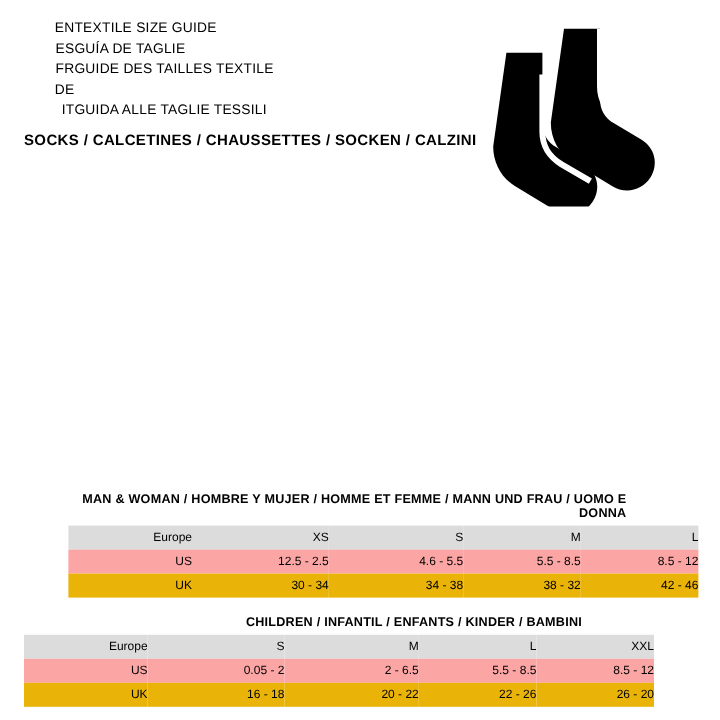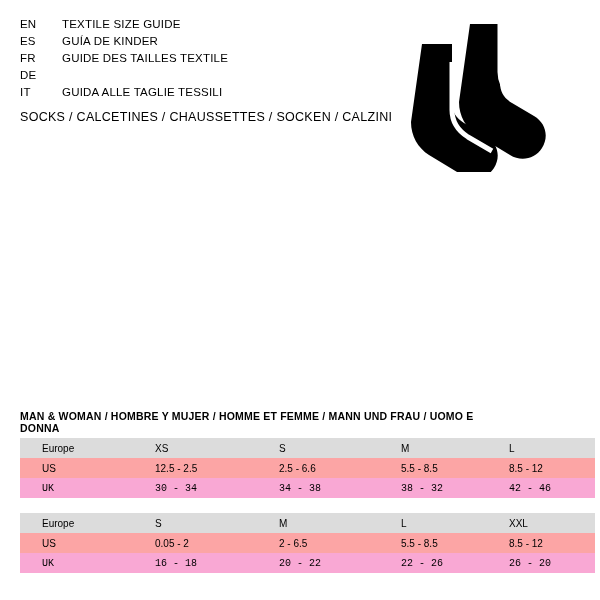--- a/index.html
+++ b/index.html
@@ -13,20 +13,21 @@
     font-family: "Liberation Sans", sans-serif;
     color: #000000;
     position: relative;
     overflow: hidden;
   }
   .page {
     position: relative;
     width: 600px;
     height: 600px;
     box-sizing: border-box;
+    text-align: right;
   }
 
   
   .lang-block {
     position: absolute;
     left: 20px;
     top: 18px;
     width: 360px;
   }
   .lang-row {
@@ -43,66 +44,65 @@
   }
   .lang-text {
     font-size: 11.5px;
   }
 
   .product-title {
     position: absolute;
     left: 20px;
     top: 110px;
     font-size: 12.5px;
-    font-weight: normal;
+    font-weight: bold;
     letter-spacing: 0.3px;
   }
 
   
   .illustration {
     position: absolute;
     left: 408px;
     top: 22px;
     width: 160px;
     height: 150px;
   }
 
   
   .table-section {
     position: absolute;
     left: 20px;
     width: 465px;
   }
-  .section-adult { top: 410px; }
+  .section-adult { top: 410px; margin-left: 37px; }
   .section-kids  { top: 513px; }
 
   .table-caption {
     font-size: 10.5px;
     font-weight: bold;
     letter-spacing: 0.2px;
     margin-bottom: 4px;
   }
   table.size-table {
     border-collapse: collapse;
     width: 465px;
     table-layout: fixed;
   }
   table.size-table td {
     font-size: 10px;
-    padding: 3px 0 3px 22px;
+    padding: 3px 0 3px 12px;
     height: 14px;
     line-height: 13px;
     border: none;
   }
   table.size-table tr.head td {
     background: #dcdcdc;
   }
   table.size-table tr.alt td {
-    background: #f9a8d4;
-    font-family: Liberation Mono, monospace;
+    background: #eab308;
   }
   table.size-table tr.plain td {
     background: #fca5a5;
   }
   table.size-table td.c0 { width: 91px; }
   table.size-table td.c1 { width: 102px; }
   table.size-table td.c2 { width: 100px; }
   table.size-table td.c3 { width: 86px; }
   table.size-table td.c4 { width: 86px; }
 </style>
@@ -111,21 +111,21 @@
 
 <div class="page">
 
   <div class="lang-block">
     <div class="lang-row">
       <span class="lang-code">EN</span>
       <span class="lang-text">TEXTILE SIZE GUIDE</span>
     </div>
     <div class="lang-row">
       <span class="lang-code">ES</span>
-      <span class="lang-text">GUÍA DE KINDER</span>
+      <span class="lang-text">GUÍA DE TAGLIE</span>
     </div>
     <div class="lang-row">
       <span class="lang-code">FR</span>
       <span class="lang-text">GUIDE DES TAILLES TEXTILE</span>
     </div>
     <div class="lang-row">
       <span class="lang-code">DE</span>
     </div>
     <div class="lang-row">
       <span class="lang-code">IT</span>
@@ -154,36 +154,37 @@
         <tr class="head">
           <td class="c0">Europe</td>
           <td class="c1">XS</td>
           <td class="c2">S</td>
           <td class="c3">M</td>
           <td class="c4">L</td>
         </tr>
         <tr class="plain">
           <td class="c0">US</td>
           <td class="c1">12.5 - 2.5</td>
-          <td class="c2">2.5 - 6.6</td>
+          <td class="c2">4.6 - 5.5</td>
           <td class="c3">5.5 - 8.5</td>
           <td class="c4">8.5 - 12</td>
         </tr>
         <tr class="alt">
           <td class="c0">UK</td>
           <td class="c1">30 - 34</td>
           <td class="c2">34 - 38</td>
           <td class="c3">38 - 32</td>
           <td class="c4">42 - 46</td>
         </tr>
       </tbody>
     </table>
   </div>
 
   <div class="table-section section-kids">
+    <div class="table-caption">CHILDREN / INFANTIL / ENFANTS / KINDER / BAMBINI</div>
     <table class="size-table">
       <tbody>
         <tr class="head">
           <td class="c0">Europe</td>
           <td class="c1">S</td>
           <td class="c2">M</td>
           <td class="c3">L</td>
           <td class="c4">XXL</td>
         </tr>
         <tr class="plain">

